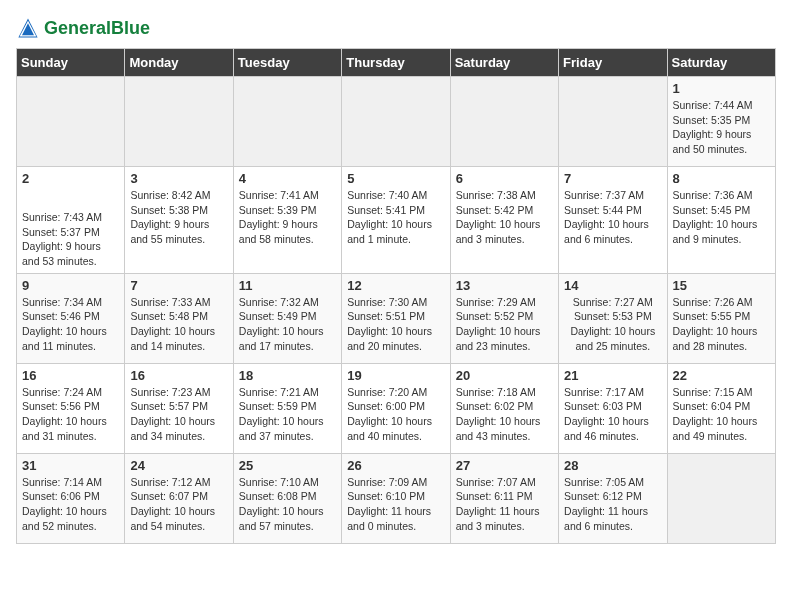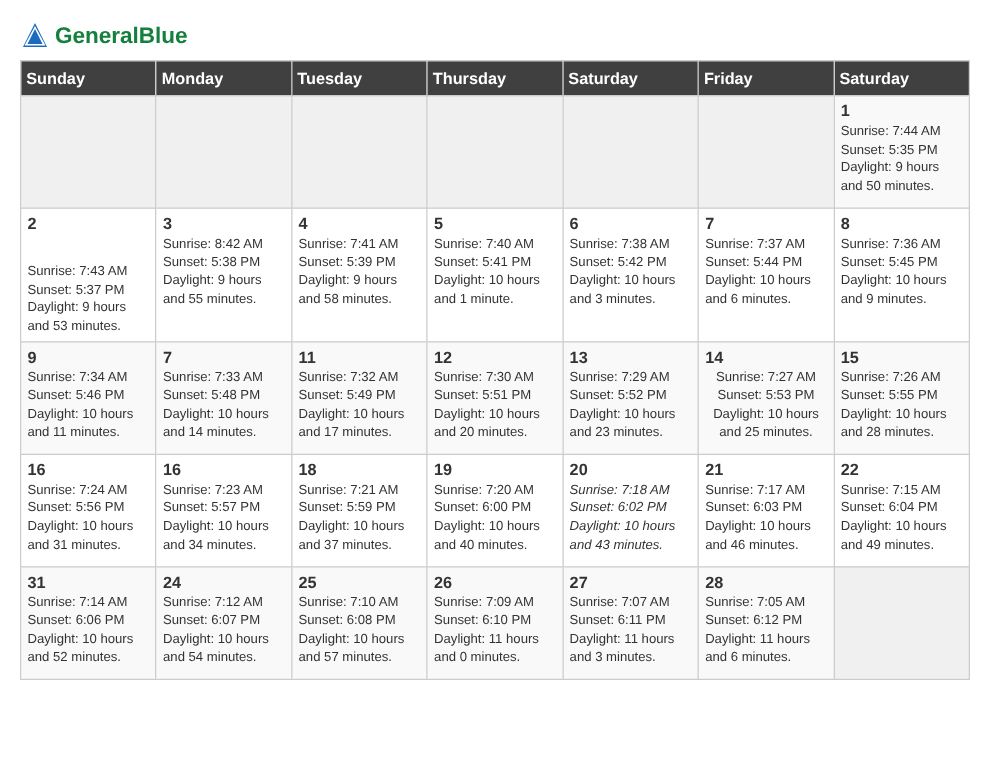--- a/index.html
+++ b/index.html
@@ -247,21 +247,21 @@
         </td>
         <td>
           <div class="day-number">19</div>
           <div class="day-info" style="white-space: pre-line;">Sunrise: 7:20 AM
 Sunset: 6:00 PM
 Daylight: 10 hours
 and 40 minutes.</div>
         </td>
         <td>
           <div class="day-number">20</div>
-          <div class="day-info" style="white-space: pre-line; font-style: italic;">Sunrise: 7:18 AM
+          <div class="day-info" style="white-space: pre-line;">Sunrise: 7:18 AM
 Sunset: 6:02 PM
 Daylight: 10 hours
 and 43 minutes.</div>
         </td>
         <td>
           <div class="day-number">21</div>
           <div class="day-info" style="white-space: pre-line;">Sunrise: 7:17 AM
 Sunset: 6:03 PM
 Daylight: 10 hours
 and 46 minutes.</div>

